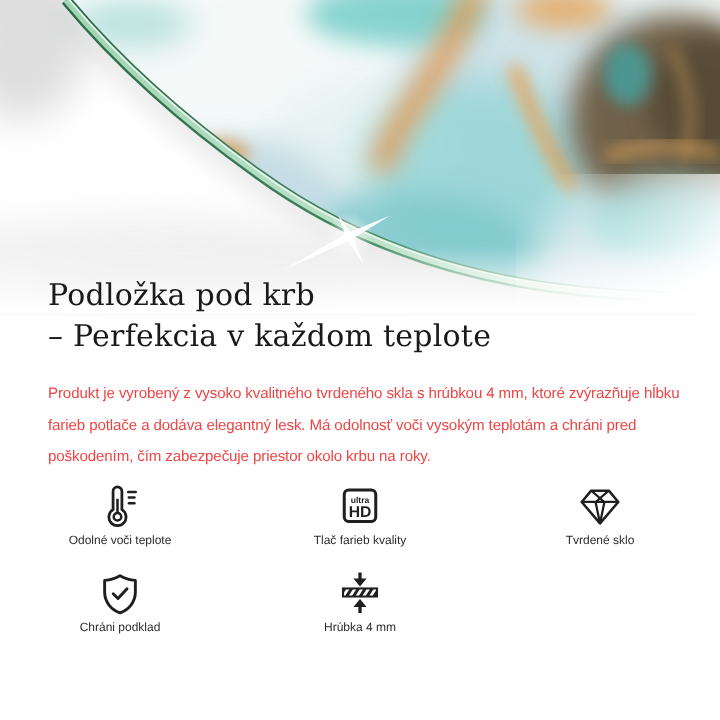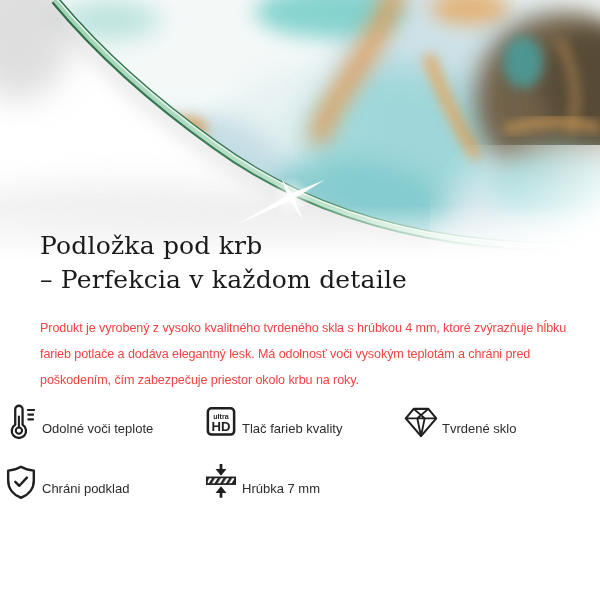--- a/index.html
+++ b/index.html
@@ -35,26 +35,26 @@
     color:#ef4444;
   }
 
   .features {
     position:absolute; z-index:2;
     top:401px; left:0; width:600px;
     display:grid;
     grid-template-columns:repeat(3,1fr);
     row-gap:18px;
   }
-  .feature { display:flex; flex-direction:row; align-items:center; }
+  .feature { display:flex; flex-direction:column; align-items:center; }
   .feature .icon-box { width:42px; height:42px; }
   .feature .icon-box svg { width:42px; height:42px; display:block; }
   .feature-label {
-    margin-top:12px;
-    font-size:13px;
+    margin-top:2px;
+    font-size:10px;
     color:#2c2c2c;
     white-space:nowrap;
   }
 </style>
 </head>
 <body>
 
 <div id="app">
 
   <div class="hero">
@@ -148,21 +148,21 @@
           <polygon points="-3,0 0,-20 3,0 0,26" fill="#ffffff" opacity="0.9"></polygon>
         </g>
         <circle r="2.5" fill="#ffffff"></circle>
       </g>
     </svg>
   </div>
 
   <div class="content">
     <h1 class="page-title">
       <span>Podložka pod krb</span><br>
-      <span>– Perfekcia v každom detaile</span>
+      <span>– Perfekcia v každom teplote</span>
     </h1>
     <p class="description">Produkt je vyrobený z vysoko kvalitného tvrdeného skla s hrúbkou 4 mm, ktoré zvýrazňuje hĺbku farieb potlače a dodáva elegantný lesk. Má odolnosť voči vysokým teplotám a chráni pred poškodením, čím zabezpečuje priestor okolo krbu na roky.</p>
   </div>
 
   <div class="features">
 
     <div class="feature">
       <div class="icon-box">
         <svg viewBox="0 0 40 40">
           <path d="M14.5,8 a3.5,3.5 0 0 1 7,0 V22.6 a6.8,6.8 0 1 1 -7,0 Z" fill="none" stroke="#1f1f1f" stroke-width="2.2" stroke-linejoin="round"></path>
@@ -212,17 +212,17 @@
           <defs>
             <pattern id="hatchB" width="4.6" height="4.6" patternUnits="userSpaceOnUse" patternTransform="rotate(32)">
               <rect width="2.4" height="4.6" fill="#1f1f1f"></rect>
             </pattern>
           </defs>
           <polygon points="18.7,2.9 21.3,2.9 21.3,7.6 25.2,7.6 20,14 14.8,7.6 18.7,7.6" fill="#1f1f1f"></polygon>
           <rect x="6.5" y="15.6" width="27" height="6.4" fill="url(#hatchB)" stroke="#1f1f1f" stroke-width="1.6"></rect>
           <polygon points="18.7,35.1 21.3,35.1 21.3,30.4 25.2,30.4 20,24 14.8,30.4 18.7,30.4" fill="#1f1f1f"></polygon>
         </svg>
       </div>
-      <span class="feature-label">Hrúbka 7 mm</span>
+      <span class="feature-label">Hrúbka 4 mm</span>
     </div>
 
   </div>
 </div>
 
 </body></html>

